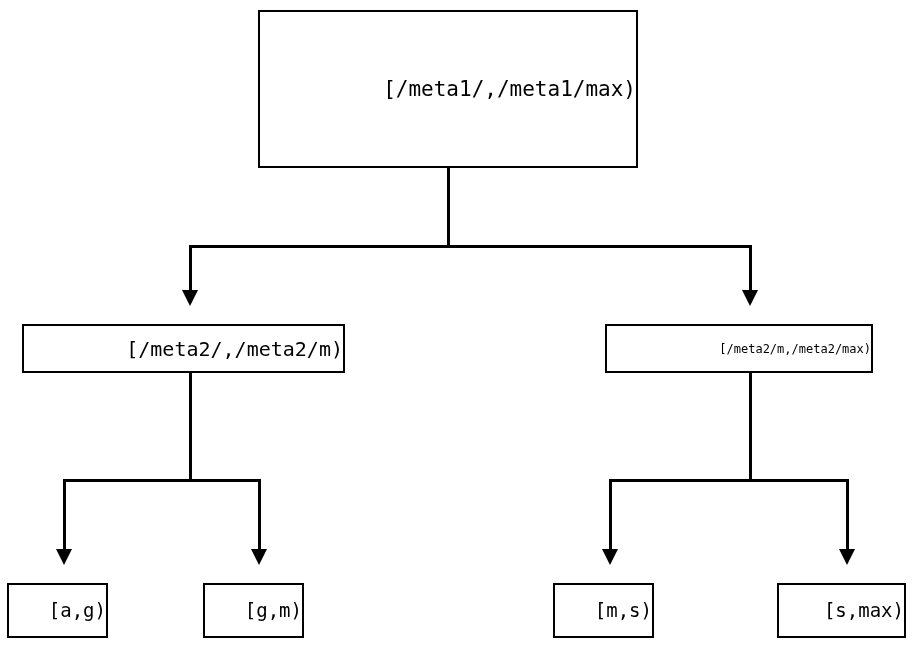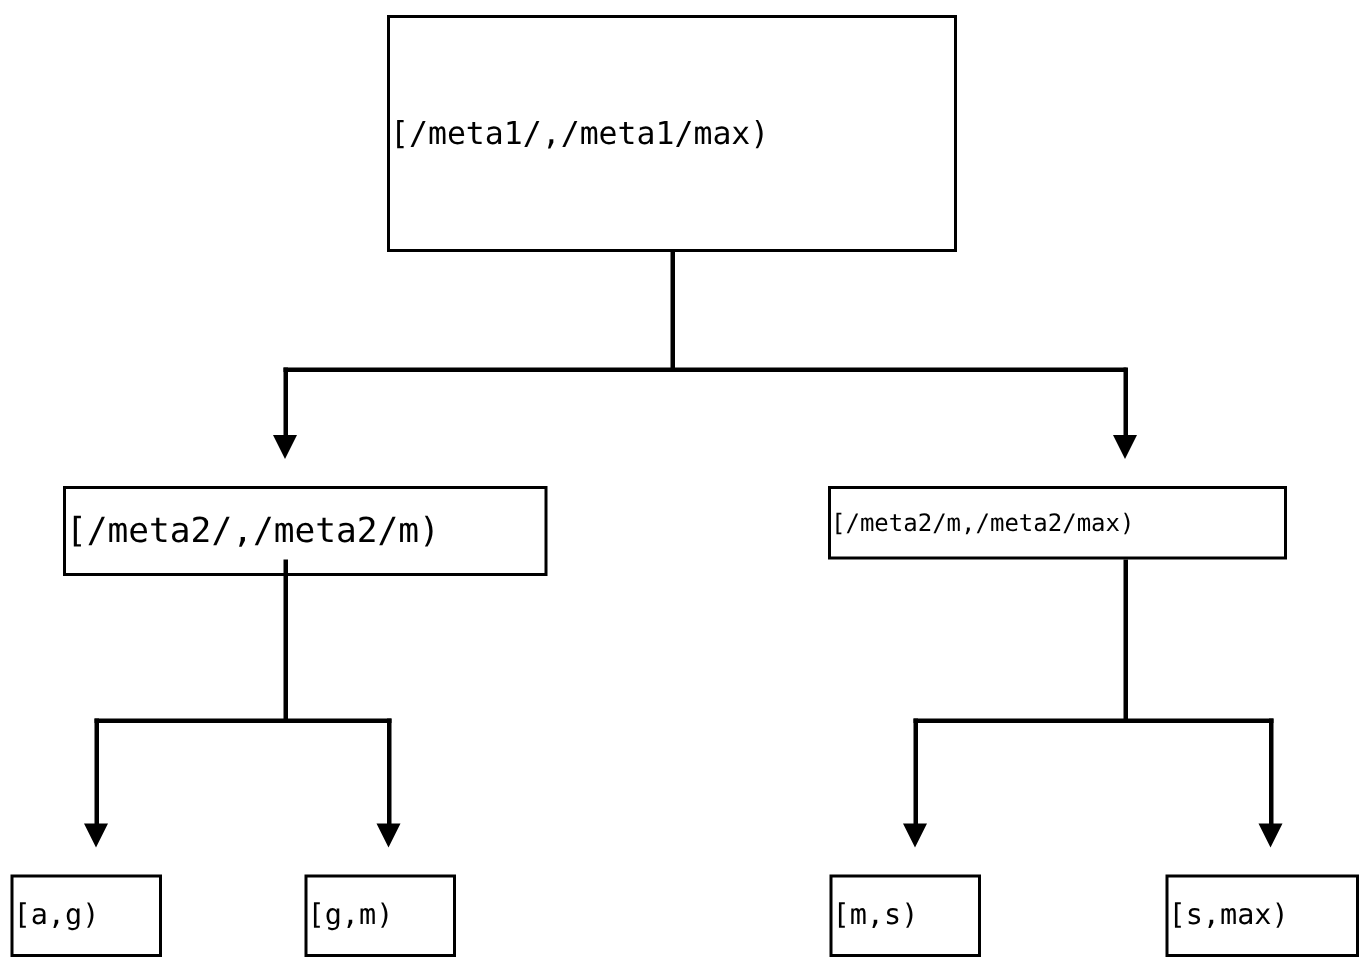--- a/index.html
+++ b/index.html
@@ -16,21 +16,21 @@
     overflow: hidden;
     font-family: "DejaVu Sans Mono", "Liberation Mono", monospace;
   }
   .node-box {
     position: absolute;
     box-sizing: border-box;
     border: 2px solid #000000;
     background: #ffffff;
     display: flex;
     align-items: center;
-    justify-content: flex-start;
+    justify-content: flex-end;
     color: #000000;
     white-space: pre;
     letter-spacing: 0px;
   }
   .node-label {
     display: block;
     line-height: 1;
   }
   
   #node-root {
@@ -38,30 +38,29 @@
     top: 10px;
     width: 380px;
     height: 158px;
     font-size: 21px;
   }
   
   #node-mid-left {
     left: 22px;
     top: 324px;
     width: 323px;
-    height: 60px;
-    font-size: 23px;
-    margin-left: 20px;
+    height: 49px;
+    font-size: 20px;
   }
   #node-mid-right {
-    left: 552px;
+    left: 605px;
     top: 324px;
-    width: 306px;
+    width: 268px;
     height: 49px;
-    font-size: 16px;
+    font-size: 12px;
   }
   
   #node-leaf-ag {
     left: 7px;
     top: 583px;
     width: 101px;
     height: 55px;
     font-size: 19px;
   }
   #node-leaf-gm {

